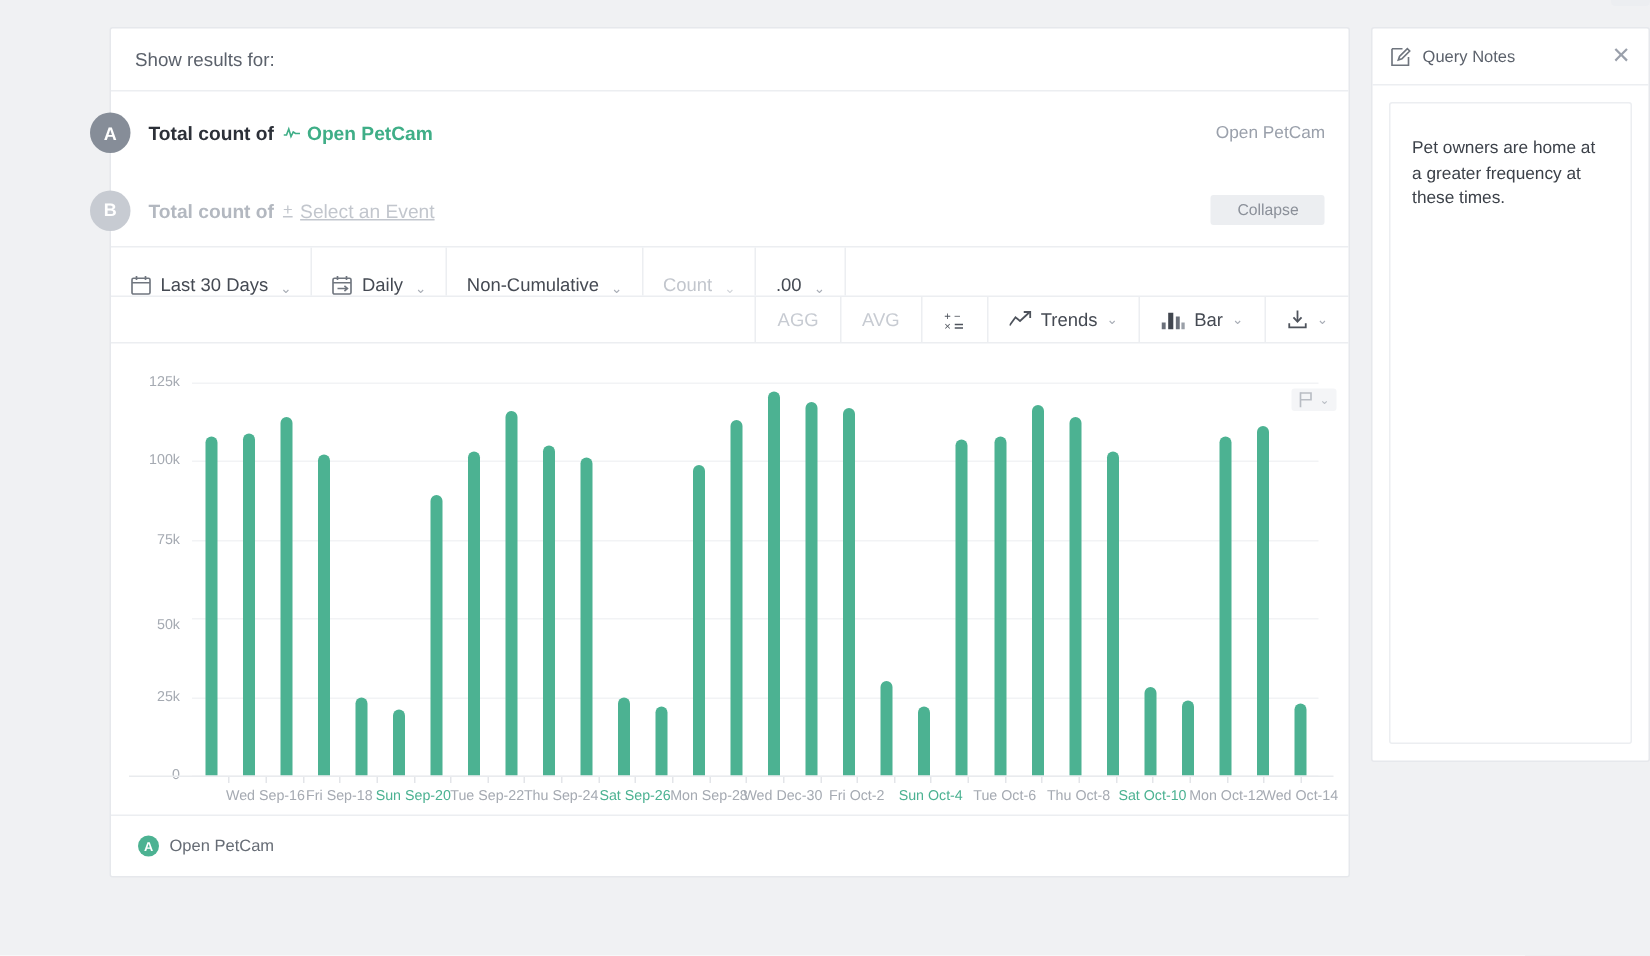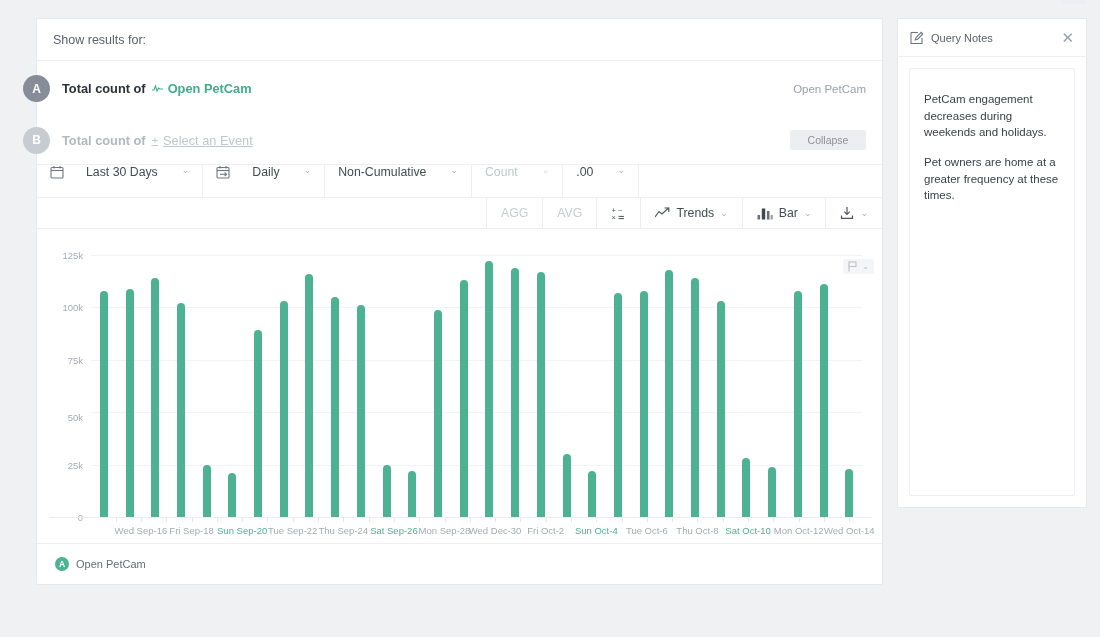--- a/index.html
+++ b/index.html
@@ -18,21 +18,21 @@
     display: flex; align-items: center; gap: 5px;
     font-size: 11.5px; color: #9aa0ab; letter-spacing: .1px;
   }
   .breadcrumb .bc-icon { width: 13px; height: 11px; display: block; opacity: .75; }
   .page-title {
     font-size: 20.5px; font-weight: bold; color: #1d2129;
     margin-top: 3px; letter-spacing: -.2px;
   }
 
   
-  .layout { display: flex; align-items: flex-start; padding-left: 36px; }
+  .layout { display: flex; align-items: flex-start; padding-left: 73px; }
 
   .main-card {
     width: 847px;
     background: #ffffff;
     border: 1px solid #e6e8ec;
     border-radius: 2px;
   }
 
   
   .show-results {
@@ -84,21 +84,21 @@
   }
 
   
   .toolbar {
     display: flex; align-items: stretch;
     border-top: 1px solid #eceef1;
     border-bottom: 1px solid #eceef1;
     height: 34px;
   }
   .tb-item {
-    display: flex; align-items: flex-start; gap: 22px;
+    display: flex; align-items: flex-end; gap: 6px;
     padding: 0 13px;
     font-size: 12.3px; color: #454a53;
     border-right: 1px solid #eceef1;
     white-space: nowrap;
   }
   .tb-item.dim { color: #c2c6cd; }
   .tb-item .caret { color: #a8adb6; font-size: 9px; margin-left: 2px; }
   .tb-item.dim .caret { color: #d2d5da; }
   .tb-icon { width: 14px; height: 14px; display: block; }
 
@@ -579,19 +579,18 @@
         <svg width="14" height="14" viewBox="0 0 14 14">
           <path d="M1 1.5 L1 12.5 L12 12.5 L12 7" fill="none" stroke="#6f757e" stroke-width="1.1"></path>
           <path d="M1 1.5 L8 1.5" fill="none" stroke="#6f757e" stroke-width="1.1"></path>
           <path d="M5.2 9 L6 6.6 L11.2 1.4 L12.8 3 L7.6 8.2 Z" fill="none" stroke="#6f757e" stroke-width="1.1"></path>
         </svg>
         <span class="notes-head-title">Query Notes</span>
         <span class="notes-close">✕</span>
       </div>
       <div class="notes-body">
         <div class="notes-box" id="notes-box">
-            <p>PetCam engagement decreases during weekends and holidays.</p>
             <p>Pet owners are home at a greater frequency at these times.</p>
           </div>
       </div>
     </div>
   </div>
 </div>
 
 </body></html>

